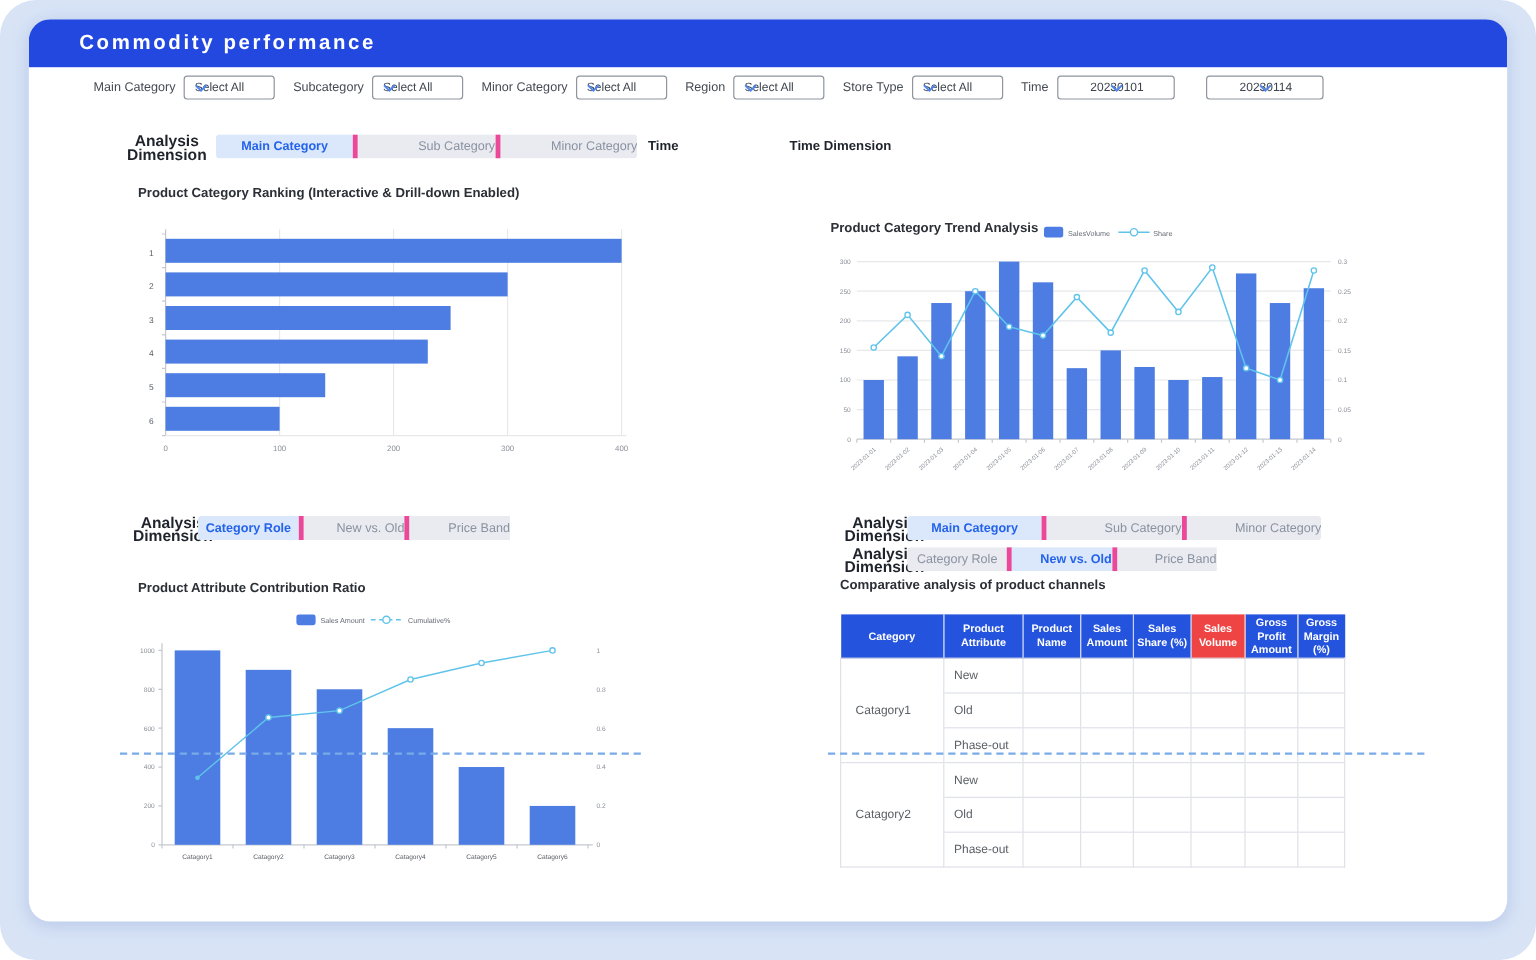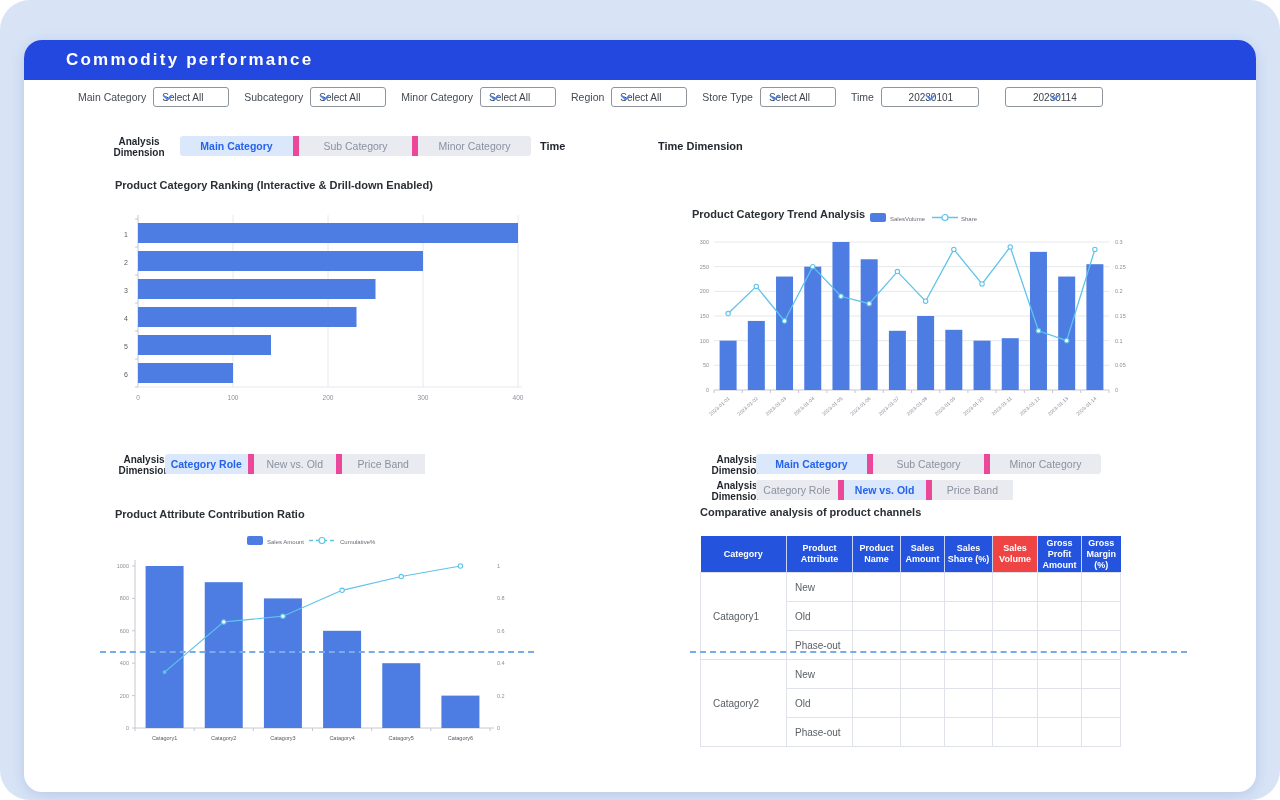--- a/index.html
+++ b/index.html
@@ -1,36 +1,36 @@
 <!DOCTYPE html>
 <html><head>
 <meta charset="utf-8">
 <style>
   * { margin:0; padding:0; box-sizing:border-box; }
   body { width:1280px; height:800px; background:#ffffff; font-family:"Liberation Sans", sans-serif; }
   .stage { position:relative; width:1280px; height:800px; background:#d8e4f6; border-radius:30px; overflow:hidden; }
-  .card { position:absolute; left:24px; top:40px; width:1232px; height:752px; background:#ffffff; border-radius:18px; box-shadow:0 3px 14px rgba(90,120,190,.25); overflow:hidden; }
+  .card { position:absolute; left:24px; top:16px; width:1232px; height:752px; background:#ffffff; border-radius:18px; box-shadow:0 3px 14px rgba(90,120,190,.25); overflow:hidden; }
   .header { position:absolute; left:0; top:0; width:1232px; height:40px; background:#2348e0; }
   .header .title { display:inline-block; margin-left:42px; line-height:40px; color:#ffffff; font-size:17px; font-weight:bold; letter-spacing:2.2px; }
 
   
   .filter-row { position:absolute; left:54px; top:46px; height:22px; display:flex; align-items:center; }
   .filter-group { display:flex; align-items:center; margin-right:15px; }
   .filter-label { font-size:10.5px; color:#454b54; margin-right:7px; white-space:nowrap; }
   .select-box { width:76px; height:20px; background:#fff; border:1px solid #8e959e; border-radius:3px; display:flex; align-items:center; justify-content:space-between; padding:0 6px 0 8px; cursor:pointer; }
   .select-box.wide { width:98px; justify-content:center; gap:12px; }
   .select-value { font-size:10px; color:#3d434c; white-space:nowrap; }
   .time-gap { width:26px; }
 
   
-  .dim-label { position:absolute; font-size:10px; font-weight:bold; color:#1f242c; text-align:center; line-height:11px; }
+  .dim-label { position:absolute; font-size:13px; font-weight:bold; color:#1f242c; text-align:center; line-height:11px; }
   .dim-label.single { line-height:20px; font-size:11px; }
   .tabs { position:absolute; height:20px; display:flex; border-radius:3px; overflow:hidden; }
   .tab { flex:1; height:20px; line-height:20px; text-align:center; font-size:10.5px; color:#8a92a0; background:#e9ebf1; cursor:pointer; white-space:nowrap; }
-  .tab + .tab { border-left:6px solid #ec4899; }
+  .tab + .tab { border-left:4px solid #ec4899;text-align:right; }
   .tab.selected { background:#dbe8fb; color:#2563eb; font-weight:bold; }
   .tab.muted { color:#b4bbc7;margin-top:33px; }
   .tabs.autow .tab { flex:none; padding:0 8px; background:#e9edf3; }
   .tabs.autow .tab.selected { background:#f2f6fc; }
 
   .chart-title { position:absolute; font-size:11px; font-weight:bold; color:#2b2f36; white-space:nowrap; }
   .time-word { position:absolute; font-size:11px; font-weight:bold; color:#1f242c; }
 
   svg { position:absolute; overflow:visible; }
   svg text { font-family:"Liberation Sans", sans-serif; }

